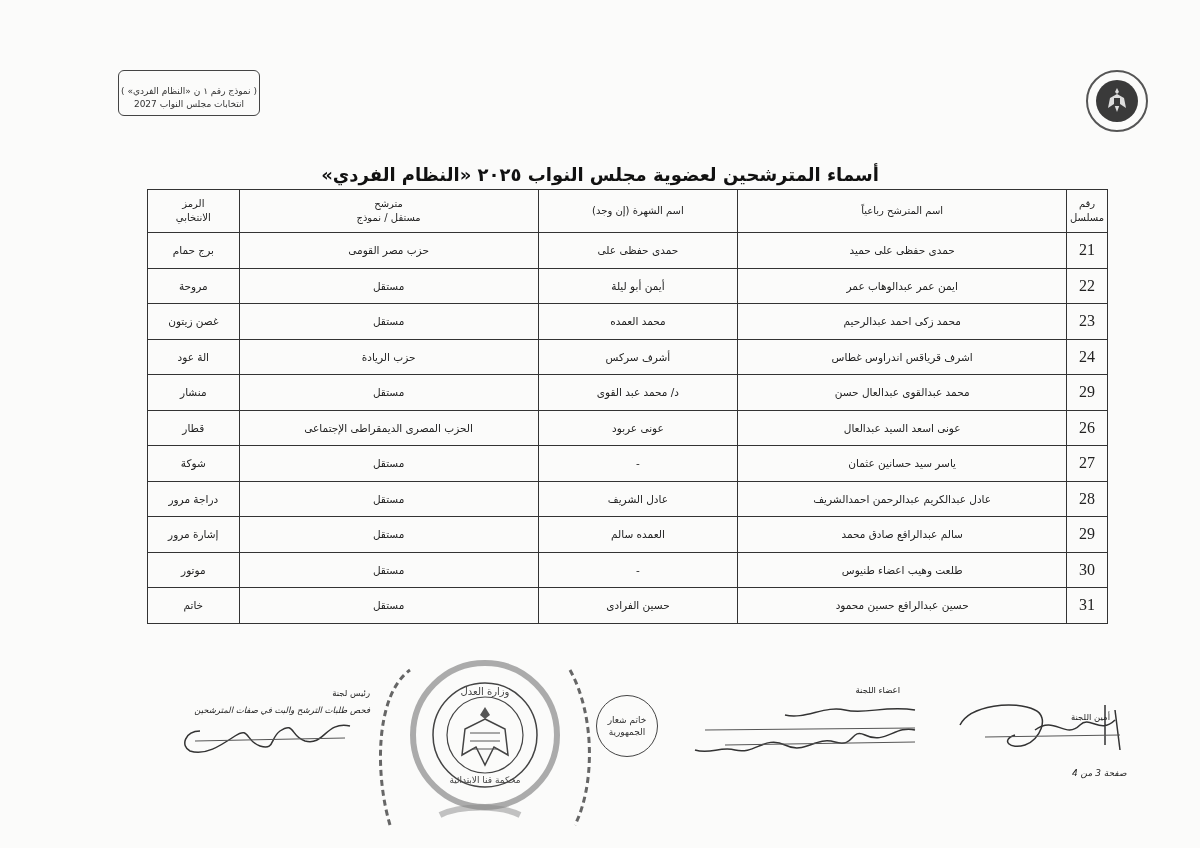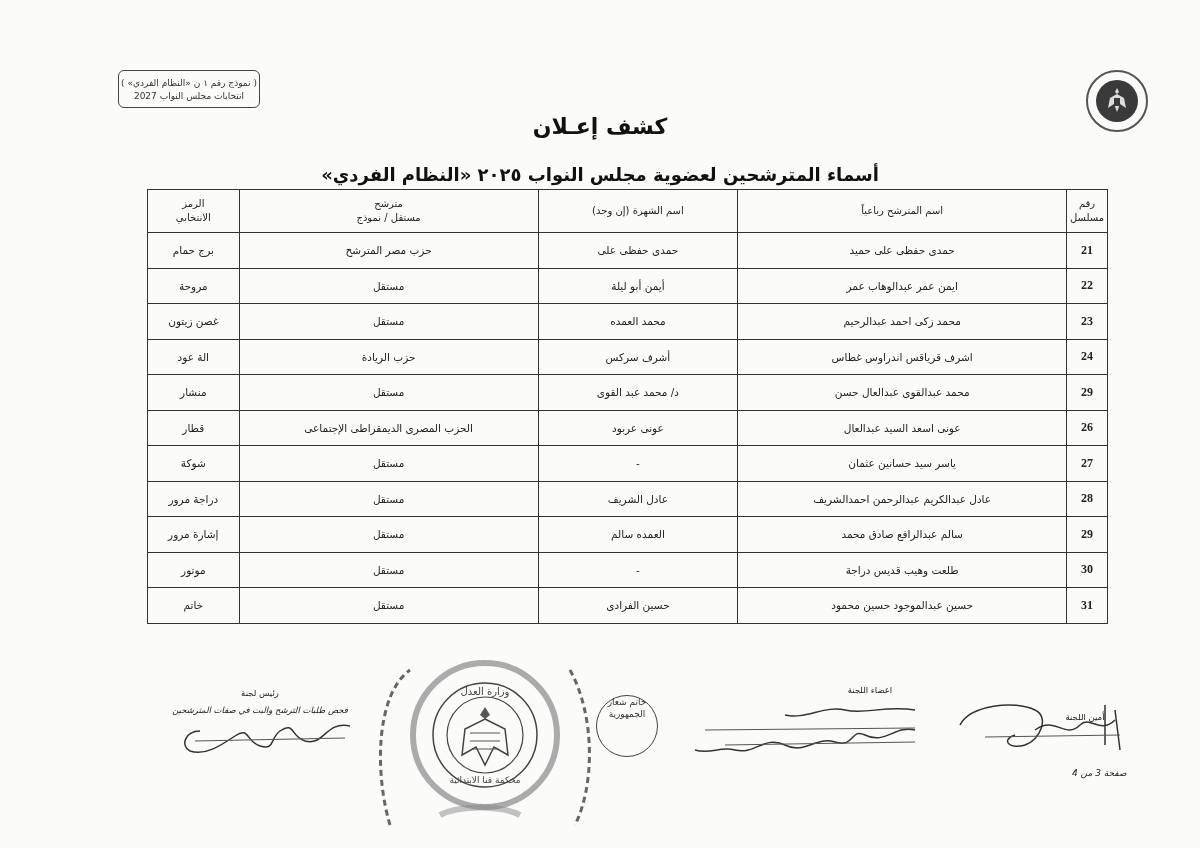--- a/index.html
+++ b/index.html
@@ -4,21 +4,21 @@
 <style>
   html, body { margin: 0; padding: 0; }
   body {
     width: 1200px; height: 848px; background: #fbfbfa; position: relative; overflow: hidden;
     font-family: "DejaVu Sans", "Liberation Sans", sans-serif; color: #222;
   }
   .page { position: absolute; left: 0; top: 0; width: 1200px; height: 848px; }
   .form-box {
     position: absolute; left: 118px; top: 70px; width: 140px; height: 30px;
     border: 1.5px solid #444; border-radius: 6px; text-align: center;
-    font-size: 9px; line-height: 13px; padding-top: 6px; direction: rtl; color: #333;
+    font-size: 9px; line-height: 13px; padding-top: 14px; direction: rtl; color: #333;
   }
   .emblem {
     position: absolute; left: 1086px; top: 70px; width: 62px; height: 62px;
     border-radius: 50%; border: 2px solid #555; box-sizing: border-box;
     display: flex; align-items: center; justify-content: center;
   }
   .emblem-inner {
     width: 42px; height: 42px; border-radius: 50%; background: #3a3a3a;
     display: flex; align-items: center; justify-content: center;
   }
@@ -32,31 +32,31 @@
   }
   table.candidates {
     position: absolute; left: 147px; top: 189px; width: 961px;
     border-collapse: collapse; direction: rtl; font-size: 10.5px; color: #222;
   }
   table.candidates th, table.candidates td {
     border: 1.6px solid #333; text-align: center; vertical-align: middle; padding: 0;
   }
   table.candidates th { height: 42px; font-weight: normal; font-size: 10px; line-height: 14px; }
   table.candidates td { height: 34.5px; }
-  td.num { font-family: "Liberation Serif", serif; font-size: 12px; font-weight: bold; }
+  td.num { font-family: "Liberation Serif", serif; font-size: 16px; }
   .col-num { width: 40px; } .col-name { width: 330px; } .col-alias { width: 200px; }
   .col-party { width: 300px; } .col-symbol { width: 91px; }
-  .sig-label { position: absolute; font-size: 8.5px; direction: rtl; text-align: center; color: #222; }
+  .sig-label { position: absolute; font-size: 8.5px; direction: rtl; text-align: right; color: #222; }
   .stamp {
     position: absolute; left: 370px; top: 655px; width: 230px; height: 180px;
   }
   .round-stamp {
     position: absolute; left: 596px; top: 695px; width: 60px; height: 60px; border-radius: 50%;
     border: 1.5px solid #444; font-size: 9px; direction: rtl; text-align: center;
-    display: flex; justify-content: center; line-height: 12px; color: #333;
+    display: flex; align-items: center; justify-content: center; line-height: 12px; color: #333;
   }
   .page-number { position: absolute; left: 1072px; top: 768px; font-size: 9px; direction: rtl; font-style: italic; }
 </style>
 </head>
 <body>
 
 <div class="page">
 
   <div class="form-box">
     <div>( نموذج رقم ١ ن «النظام الفردي» )</div>
@@ -66,21 +66,20 @@
   <div class="emblem">
     <div class="emblem-inner">
       <svg width="26" height="30" viewBox="0 0 26 30">
         <path d="M13 2 L15 6 L13 8 L11 6 Z" fill="#ddd"></path>
         <path d="M13 8 L20 12 L22 22 L16 18 L13 26 L10 18 L4 22 L6 12 Z" fill="#ddd"></path>
         <rect x="10" y="12" width="6" height="8" fill="#3a3a3a"></rect>
       </svg>
     </div>
   </div>
 
-  <div class="title">كشف إعـلان</div>
   <div class="subtitle">أسماء المترشحين لعضوية مجلس النواب ٢٠٢٥ «النظام الفردي»</div>
 
   <table class="candidates">
     <thead>
       <tr>
         <th class="col-num"><span>رقم مسلسل</span></th>
         <th class="col-name">اسم المترشح رباعياً</th>
         <th class="col-alias">اسم الشهرة (إن وجد)</th>
         <th class="col-party">
           <div>مترشح</div>
@@ -90,21 +89,21 @@
           <div>الرمز</div>
           <div>الانتخابي</div>
         </th>
       </tr>
     </thead>
     <tbody>
       <tr>
         <td class="num">21</td>
         <td>حمدى حفظى على حميد</td>
         <td>حمدى حفظى على</td>
-        <td>حزب مصر المترشح</td>
+        <td>حزب مصر القومى</td>
         <td>برج حمام</td>
       </tr>
       <tr>
         <td class="num">22</td>
         <td>ايمن عمر عبدالوهاب عمر</td>
         <td>أيمن أبو ليلة</td>
         <td>مستقل</td>
         <td>مروحة</td>
       </tr>
       <tr>
@@ -151,28 +150,28 @@
       </tr>
       <tr>
         <td class="num">29</td>
         <td>سالم عبدالرافع صادق محمد</td>
         <td>العمده سالم</td>
         <td>مستقل</td>
         <td>إشارة مرور</td>
       </tr>
       <tr>
         <td class="num">30</td>
-        <td>طلعت وهيب قديس دراجة</td>
+        <td>طلعت وهيب اعضاء طنيوس</td>
         <td>-</td>
         <td>مستقل</td>
         <td>موتور</td>
       </tr>
       <tr>
         <td class="num">31</td>
-        <td>حسين عبدالموجود حسين محمود</td>
+        <td>حسين عبدالرافع حسين محمود</td>
         <td>حسين الفرادى</td>
         <td>مستقل</td>
         <td>خاتم</td>
       </tr>
     </tbody>
   </table>
 
   <div class="sig-label" style="left:150px; top:688px; width:220px;">رئيس لجنة</div>
   <div class="sig-label" style="left:150px; top:705px; width:220px;font-style:italic;">فحص طلبات الترشح والبت في صفات المترشحين</div>
   <svg style="position:absolute; left:175px; top:716px;" width="180" height="45">

